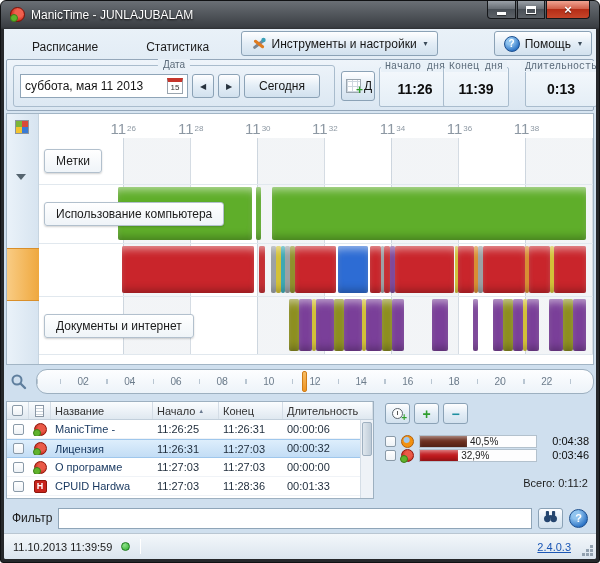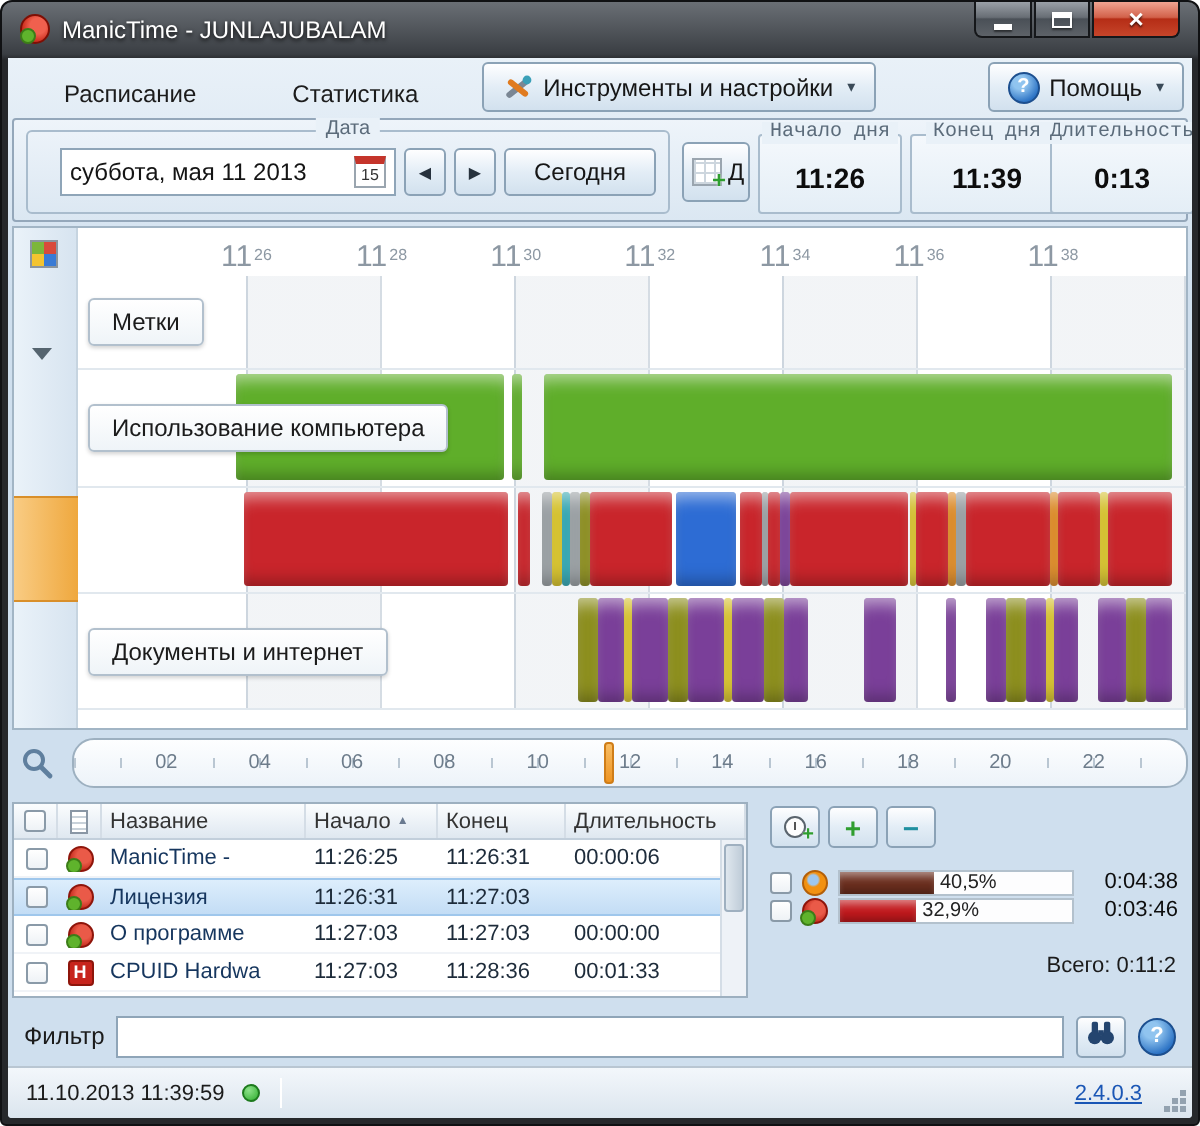--- a/index.html
+++ b/index.html
@@ -32,33 +32,33 @@
   .tool-btn{display:flex;align-items:center;gap:5px;height:25px;padding:0 9px;font-size:12px;color:#161616;background:linear-gradient(#fefeff,#e3edf6 50%,#d2e1ee);border:1px solid #8ba2b6;border-radius:3px;font-family:inherit;}
   .tool-btn.help{margin-left:56px;}
   .caret{font-size:8px;color:#3a4a58;margin-left:2px;}
   .icon16{width:16px;height:16px;display:inline-block;}
   .help-circle{width:16px;height:16px;border-radius:50%;background:radial-gradient(circle at 35% 30%, #90c4ef 0 25%, #2b72c4 75%);border:1px solid #1c4f8f;color:#fff;font-size:10px;font-weight:bold;display:inline-flex;align-items:center;justify-content:center;}
 
   
   .datebar{position:absolute;top:30px;left:2px;right:2px;height:52px;background:linear-gradient(#eef4fa,#dbe7f2);border:1px solid #94a7ba;border-radius:2px;z-index:4;}
   .date-group{position:absolute;left:6px;top:5px;width:322px;height:42px;border:1px solid #a9bccd;border-radius:3px;}
   .group-label{position:absolute;top:-7px;left:50%;transform:translateX(-50%);font-size:10px;color:#5b6b7a;background:#e9f1f8;padding:0 5px;white-space:nowrap;}
-  .date-controls{position:absolute;left:16px;top:8px;right:6px;display:flex;gap:4px;align-items:center;}
+  .date-controls{position:absolute;left:6px;top:8px;right:6px;display:flex;gap:4px;align-items:center;}
   .date-input{flex:0 0 168px;height:24px;background:#fff;border:1px solid #8fa5b8;display:flex;align-items:center;padding:0 4px;gap:4px;}
   .date-text{font-size:12px;color:#141414;flex:1;white-space:nowrap;overflow:hidden;}
   .cal-icon{width:16px;height:16px;background:#fff;border:1px solid #9aa5af;border-top:4px solid #c5352b;font-size:8px;color:#333;display:flex;align-items:center;justify-content:center;}
   .nav-btn{width:22px;height:24px;font-size:8px;color:#27323d;background:linear-gradient(#fefeff,#e3edf6 50%,#d2e1ee);border:1px solid #8ba2b6;border-radius:3px;font-family:inherit;}
   .today-btn{height:24px;padding:0 14px;font-size:12px;color:#161616;background:linear-gradient(#fefeff,#e3edf6 50%,#d2e1ee);border:1px solid #8ba2b6;border-radius:3px;font-family:inherit;}
   .add-tag-btn{position:absolute;left:334px;top:11px;width:34px;height:30px;display:flex;align-items:center;gap:3px;padding:0 4px;background:linear-gradient(#fefeff,#e3edf6 50%,#d2e1ee);border:1px solid #8ba2b6;border-radius:3px;overflow:hidden;font-size:12px;color:#161616;font-family:inherit;}
   .grid-plus{position:relative;width:15px;height:14px;flex:0 0 15px;background:
      repeating-linear-gradient(0deg,#cdd6de 0 1px,transparent 1px 5px),
      repeating-linear-gradient(90deg,#cdd6de 0 1px,transparent 1px 5px),#fff;border:1px solid #9aa5af;}
   .grid-plus span{position:absolute;right:-3px;bottom:-5px;color:#2f9e2f;font-size:12px;font-weight:bold;text-shadow:0 0 1px #fff;}
   .stat-box{position:absolute;top:7px;height:40px;border:1px solid #a9bccd;border-radius:2px;background:linear-gradient(#f4f8fc,#e4eef6);}
-  .stat-box.b1{left:372px;width:72px;} .stat-box.b2{left:448px;width:77px;} .stat-box.b3{left:518px;width:72px;}
+  .stat-box.b1{left:372px;width:72px;} .stat-box.b2{left:436px;width:66px;} .stat-box.b3{left:518px;width:72px;}
   .stat-label{position:absolute;top:-7px;left:50%;transform:translateX(-50%);font-size:10px;color:#5b6b7a;background:#e9f1f8;padding:0 4px;white-space:nowrap;font-family:Liberation Mono, monospace;}
   .stat-value{position:absolute;left:0;right:0;top:13px;text-align:center;font-weight:bold;font-size:14px;color:#0d0d0d;}
 
   
   .timeline{position:absolute;top:84px;left:2px;right:2px;height:252px;background:#fff;border:1px solid #a2b5c5;}
   .gutter{position:absolute;left:0;top:0;bottom:0;width:32px;background:linear-gradient(90deg,#eaf2f9,#d7e4f0);border-right:1px solid #c6d4e0;}
   .palette-icon{position:absolute;left:8px;top:6px;width:14px;height:14px;border:1px solid #8b959e;background:conic-gradient(#d94a3a 0 25%,#3a7bd5 25% 50%,#f4c430 50% 75%,#7cb63a 75% 100%);}
   .collapse-arrow{position:absolute;left:9px;top:60px;width:0;height:0;border-left:5px solid transparent;border-right:5px solid transparent;border-top:6px solid #55646f;}
   .gutter-selection{position:absolute;left:0;top:134px;height:53px;width:32px;background:linear-gradient(90deg,#f9cc84,#efa83e);border-top:1px solid #d98f2a;border-bottom:1px solid #d98f2a;}
   .axis{position:absolute;left:32px;right:0;top:0;height:24px;}
@@ -364,20 +364,21 @@
           <div class="trow-data selected">
             <div class="td c-check">
                 <span class="checkbox"></span>
               </div>
             <div class="td c-icon">
                 <span class="row-icon" data-icon="manictime"></span>
               </div>
             <div class="td c-name">Лицензия</div>
             <div class="td c-start">11:26:31</div>
             <div class="td c-end">11:27:03</div>
+            <div class="td c-dur">00:00:32</div>
           </div>
           <div class="trow-data">
             <div class="td c-check">
                 <span class="checkbox"></span>
               </div>
             <div class="td c-icon">
                 <span class="row-icon" data-icon="manictime"></span>
               </div>
             <div class="td c-name">О программе</div>
             <div class="td c-start">11:27:03</div>

